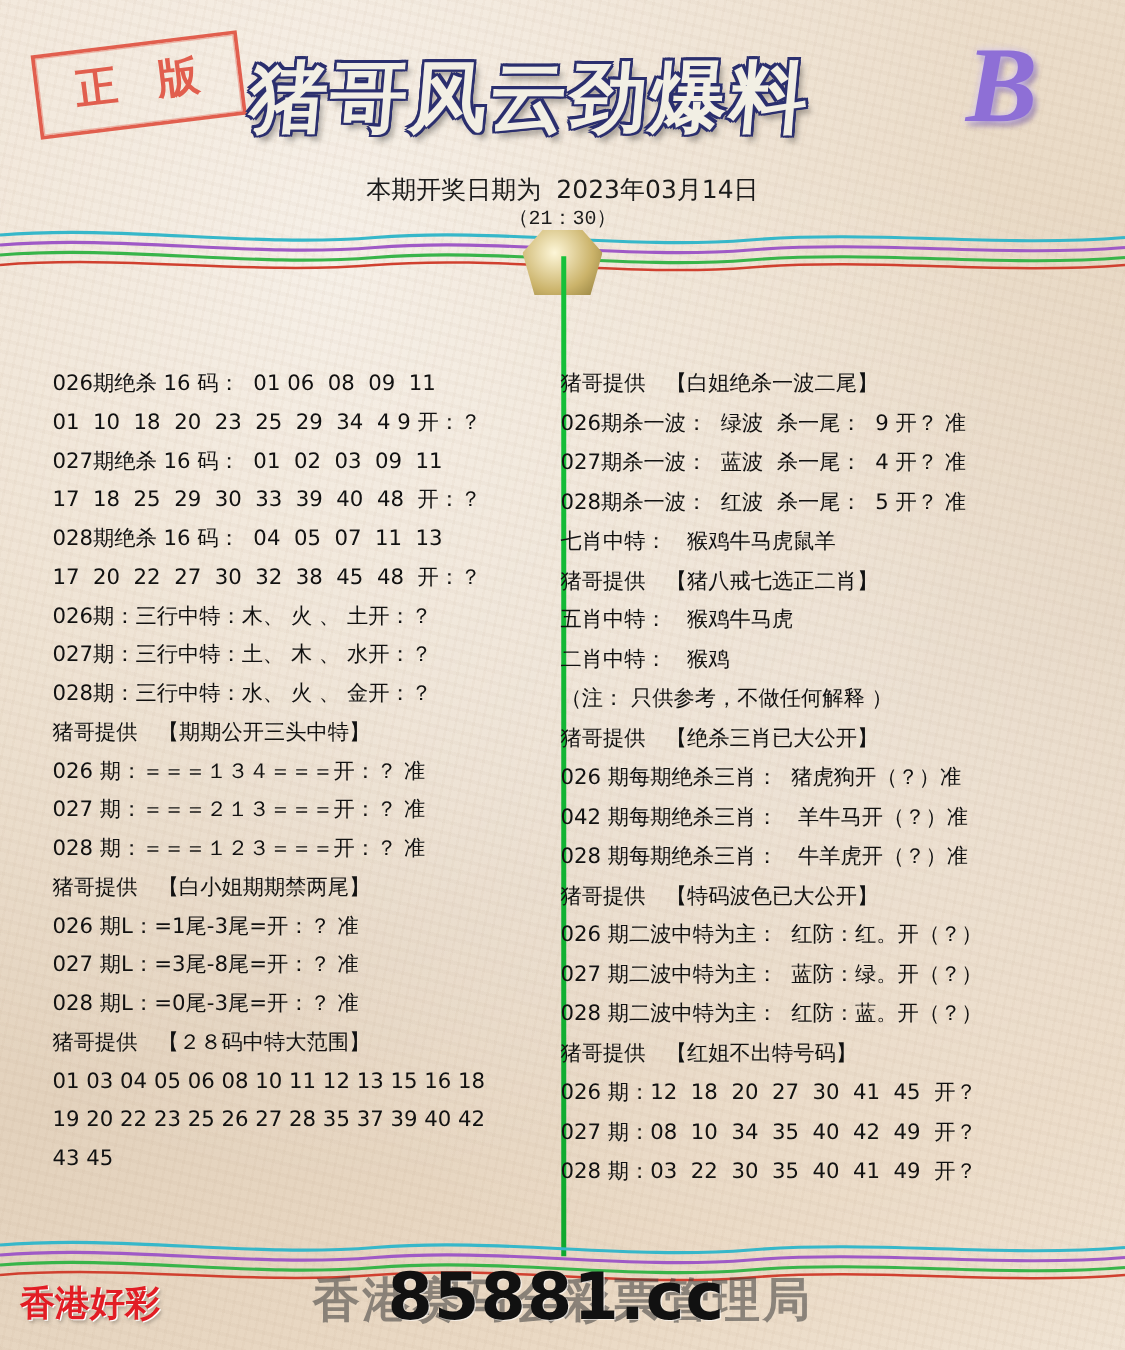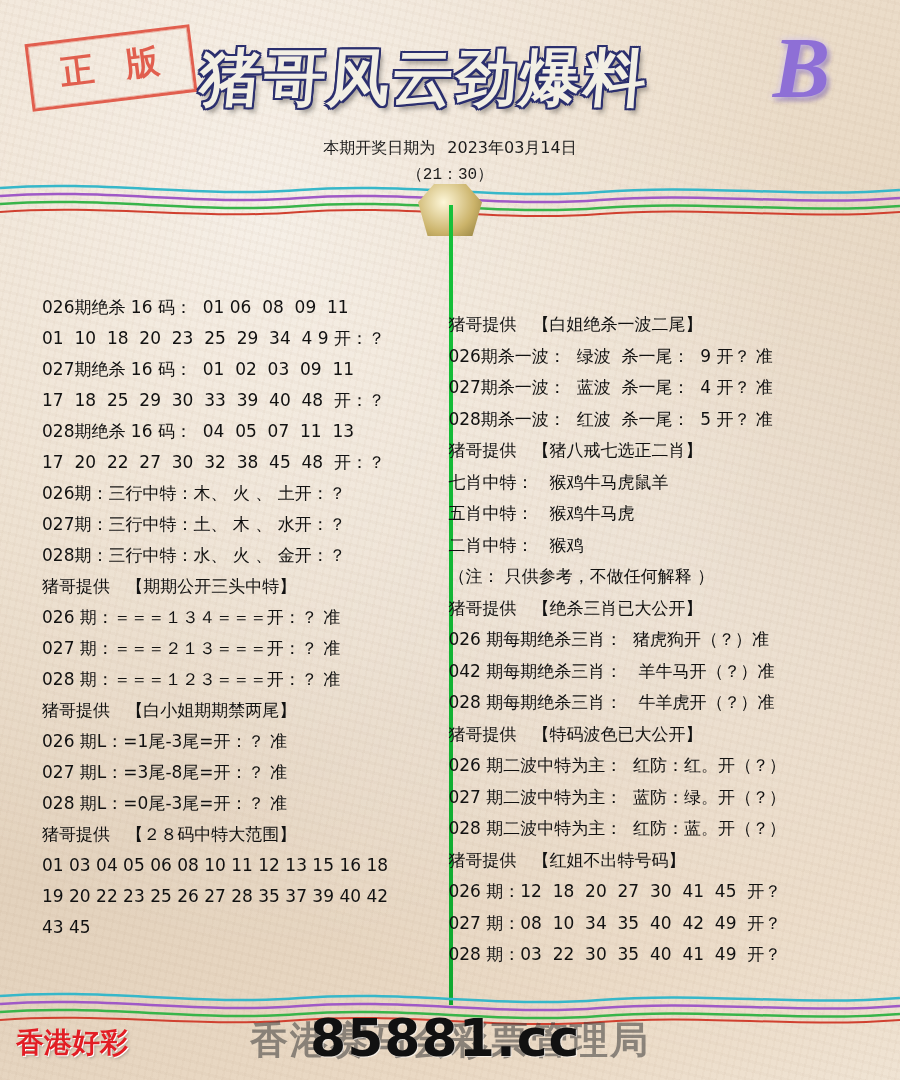--- a/index.html
+++ b/index.html
@@ -82,21 +82,21 @@
     font-family: "Liberation Serif", serif;
     color: #8e6fd6;
     text-shadow: 0 0 6px #cdbff0, 3px 4px 4px rgba(80,50,140,0.45);
   }
   .draw-date {
     position: absolute;
     left: 0;
     right: 0;
     top: 138px;
     text-align: center;
-    font-size: 16px;
+    font-size: 20px;
     color: #1b1b1b;
     font-family: "DejaVu Sans", "Liberation Sans", sans-serif;
   }
   .draw-date .date-val { margin-left: 12px; }
   .draw-time {
     position: absolute;
     left: 0;
     right: 0;
     top: 164px;
     text-align: center;
@@ -139,21 +139,21 @@
     position: absolute;
     top: 292px;
     left: 0;
     width: 900px;
     display: flex;
   }
   .col {
     box-sizing: border-box;
   }
   .col-left { width: 449px; padding-left: 42px; padding-right: 10px; }
-  .col-right { width: 528px; padding-left: 34px; padding-right: 8px; margin-top: 17px; }
+  .col-right { width: 528px; padding-left: 34px; padding-right: 8px; }
 
   .line {
     font-size: 17px;
     line-height: 31px;
     color: #111;
     font-family: "DejaVu Sans", "Liberation Sans", sans-serif;
     white-space: pre;
   }
   .line.pig { }
   .col-right .line { font-size: 17px; line-height: 31.5px; }
@@ -247,22 +247,22 @@
       <div class="line">01 03 04 05 06 08 10 11 12 13 15 16 18</div>
       <div class="line">19 20 22 23 25 26 27 28 35 37 39 40 42</div>
       <div class="line">43 45</div>
     </div>
 
     <div class="col col-right">
       <div class="line pig">猪哥提供   【白姐绝杀一波二尾】</div>
       <div class="line">026期杀一波：  绿波  杀一尾：  9 开？ 准</div>
       <div class="line">027期杀一波：  蓝波  杀一尾：  4 开？ 准</div>
       <div class="line">028期杀一波：  红波  杀一尾：  5 开？ 准</div>
+      <div class="line">七肖中特：   猴鸡牛马虎鼠羊</div>
       <div class="line pig">猪哥提供   【猪八戒七选正二肖】</div>
-      <div class="line">七肖中特：   猴鸡牛马虎鼠羊</div>
       <div class="line">五肖中特：   猴鸡牛马虎</div>
       <div class="line">二肖中特：   猴鸡</div>
       <div class="line">（注： 只供参考，不做任何解释 ）</div>
       <div class="line pig">猪哥提供   【绝杀三肖已大公开】</div>
       <div class="line">026 期每期绝杀三肖：  猪虎狗开（？）准</div>
       <div class="line">042 期每期绝杀三肖：   羊牛马开（？）准</div>
       <div class="line">028 期每期绝杀三肖：   牛羊虎开（？）准</div>
       <div class="line pig">猪哥提供   【特码波色已大公开】</div>
       <div class="line">026 期二波中特为主：  红防：红。开（？）</div>
       <div class="line">027 期二波中特为主：  蓝防：绿。开（？）</div>

